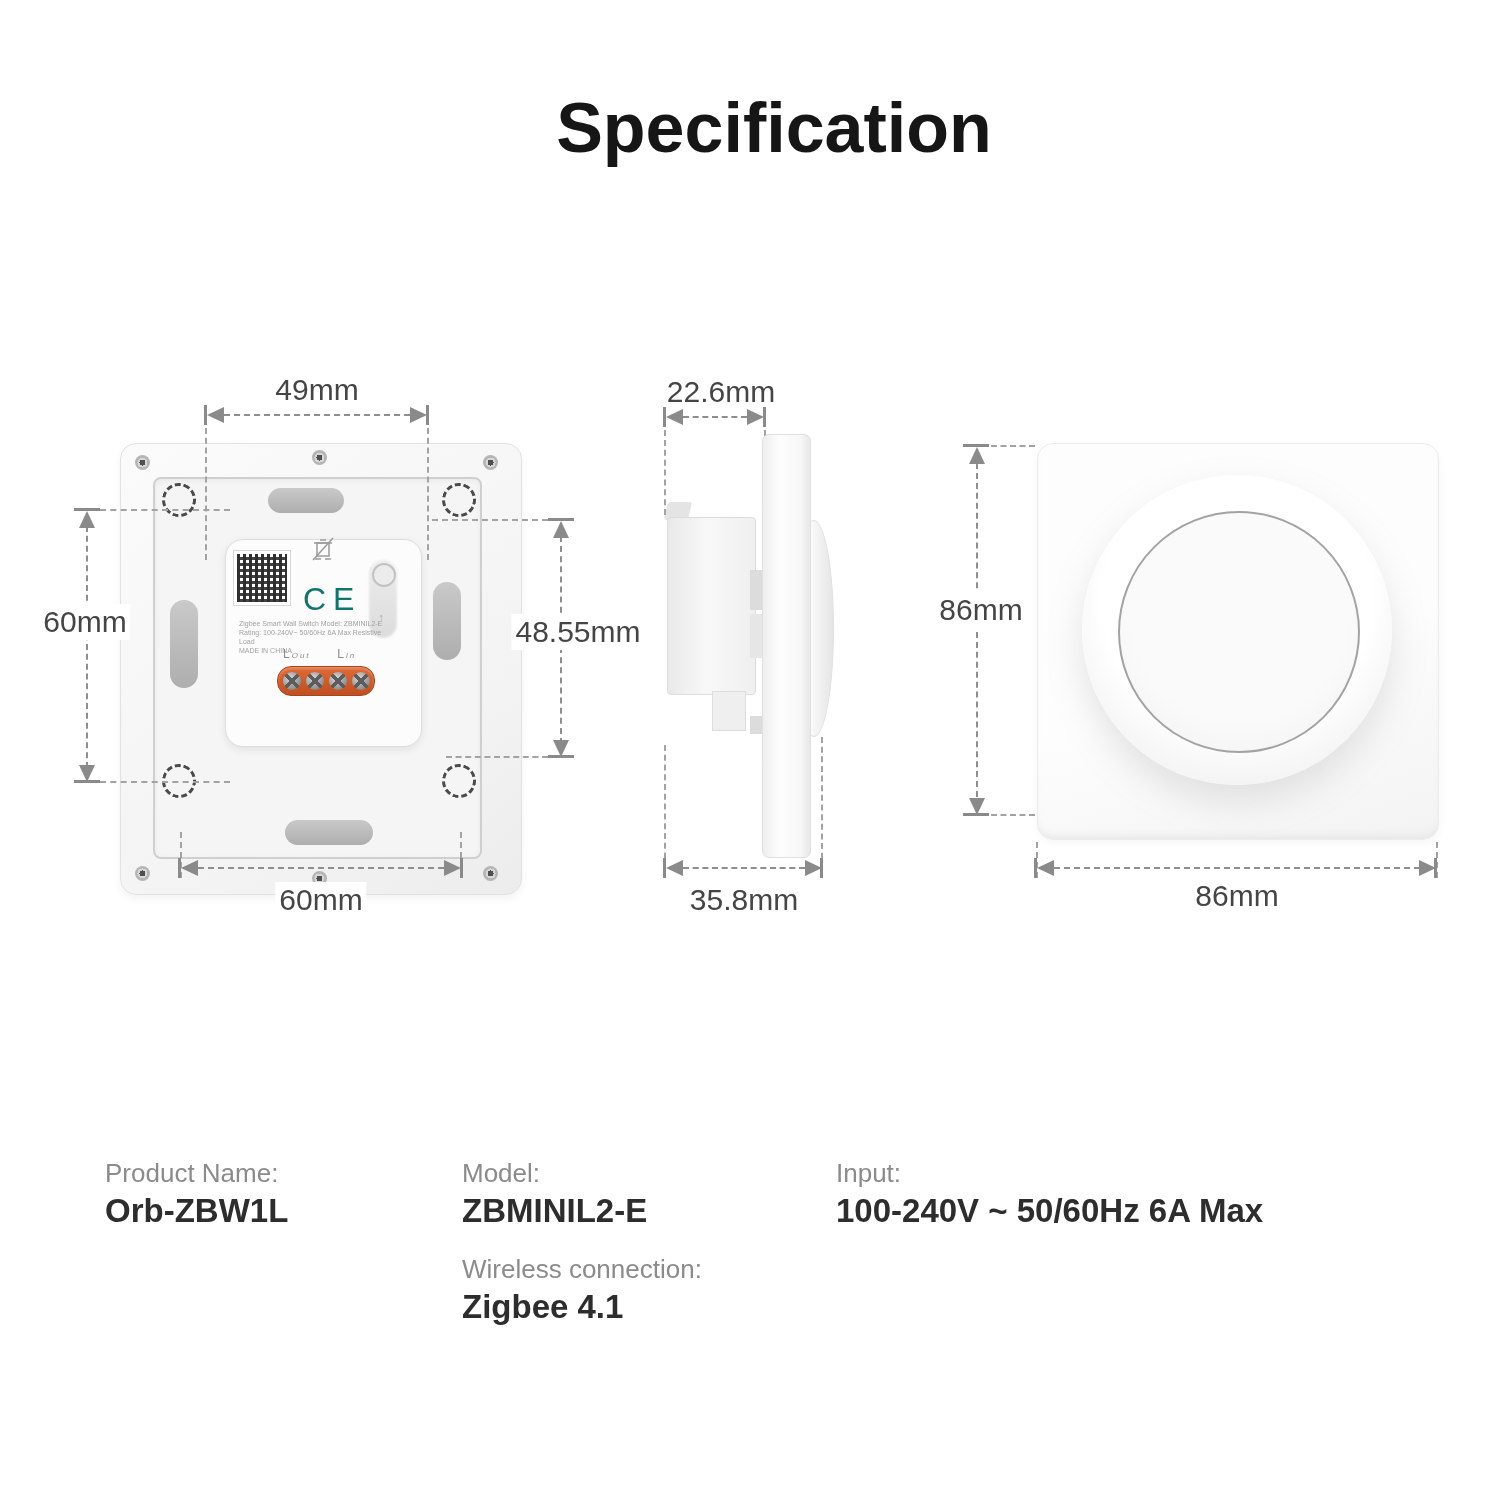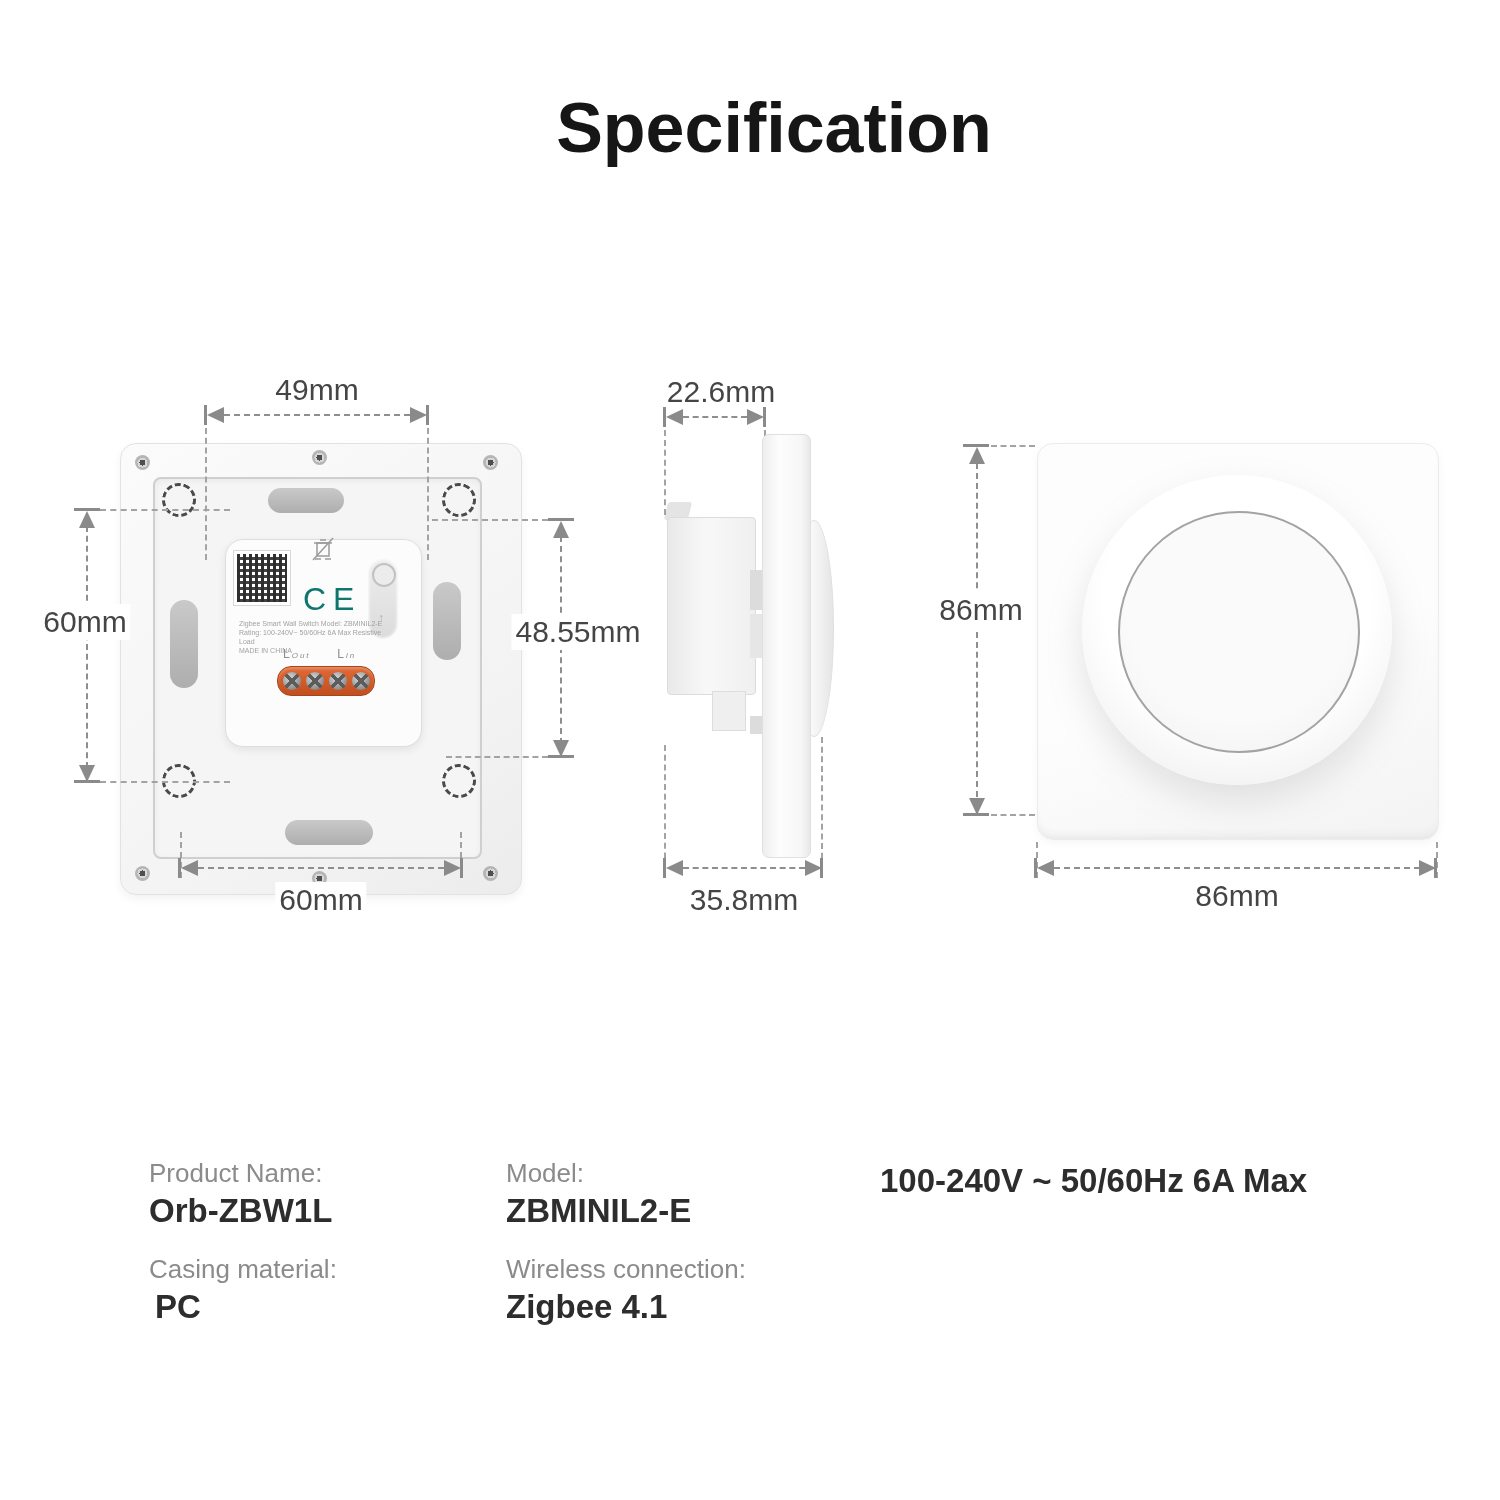--- a/index.html
+++ b/index.html
@@ -75,21 +75,21 @@
             background:linear-gradient(160deg,#fdfdfd 55%,#f3f3f3 100%);
             border:1px solid #ececec;box-shadow:inset 0 -8px 12px -8px #ddd,0 3px 8px rgba(0,0,0,0.04);}
   .fv-ring{position:absolute;left:1082px;top:475px;width:310px;height:310px;border-radius:50%;
            background:radial-gradient(circle at 50% 40%,#ffffff 55%,#f5f5f5 75%,#ededed 100%);
            box-shadow:0 16px 34px rgba(150,150,150,0.25);}
   .fv-btn{position:absolute;left:1118px;top:511px;width:238px;height:238px;border-radius:50%;
           background:radial-gradient(circle at 50% 42%,#fafafa 60%,#f0f0f0);
           border:2px solid #a3a3a3;}
 
   
-  .spec-item{position:absolute;white-space:nowrap;margin-left:44px;}
+  .spec-item{position:absolute;white-space:nowrap;}
   .spec-label{font-size:26px;color:#8b8b8b;line-height:30px;}
   .spec-value{font-size:33px;font-weight:700;color:#2d2d2d;line-height:40px;margin-top:3px;}
 </style>
 </head>
 <body>
 
 <div class="canvas">
 
   <div class="title">Specification</div>
 
@@ -249,24 +249,21 @@
 
   <div class="spec-item" style="left:105px;top:1158px;">
     <div class="spec-label">Product Name:</div>
     <div class="spec-value">Orb-ZBW1L</div>
   </div>
   <div class="spec-item" style="left:462px;top:1158px;">
     <div class="spec-label">Model:</div>
     <div class="spec-value">ZBMINIL2-E</div>
   </div>
   <div class="spec-item" style="left:836px;top:1158px;">
+    <div class="spec-label">Input:</div>
     <div class="spec-value">100-240V ~ 50/60Hz 6A Max</div>
-  </div>
-  <div class="spec-item" style="left:105px;top:1254px;">
-    <div class="spec-label">Casing material:</div>
-    <div class="spec-value" style="padding-left:6px;">PC</div>
   </div>
   <div class="spec-item" style="left:462px;top:1254px;">
     <div class="spec-label">Wireless connection:</div>
     <div class="spec-value">Zigbee 4.1</div>
   </div>
 
 </div>
 
 </body></html>

